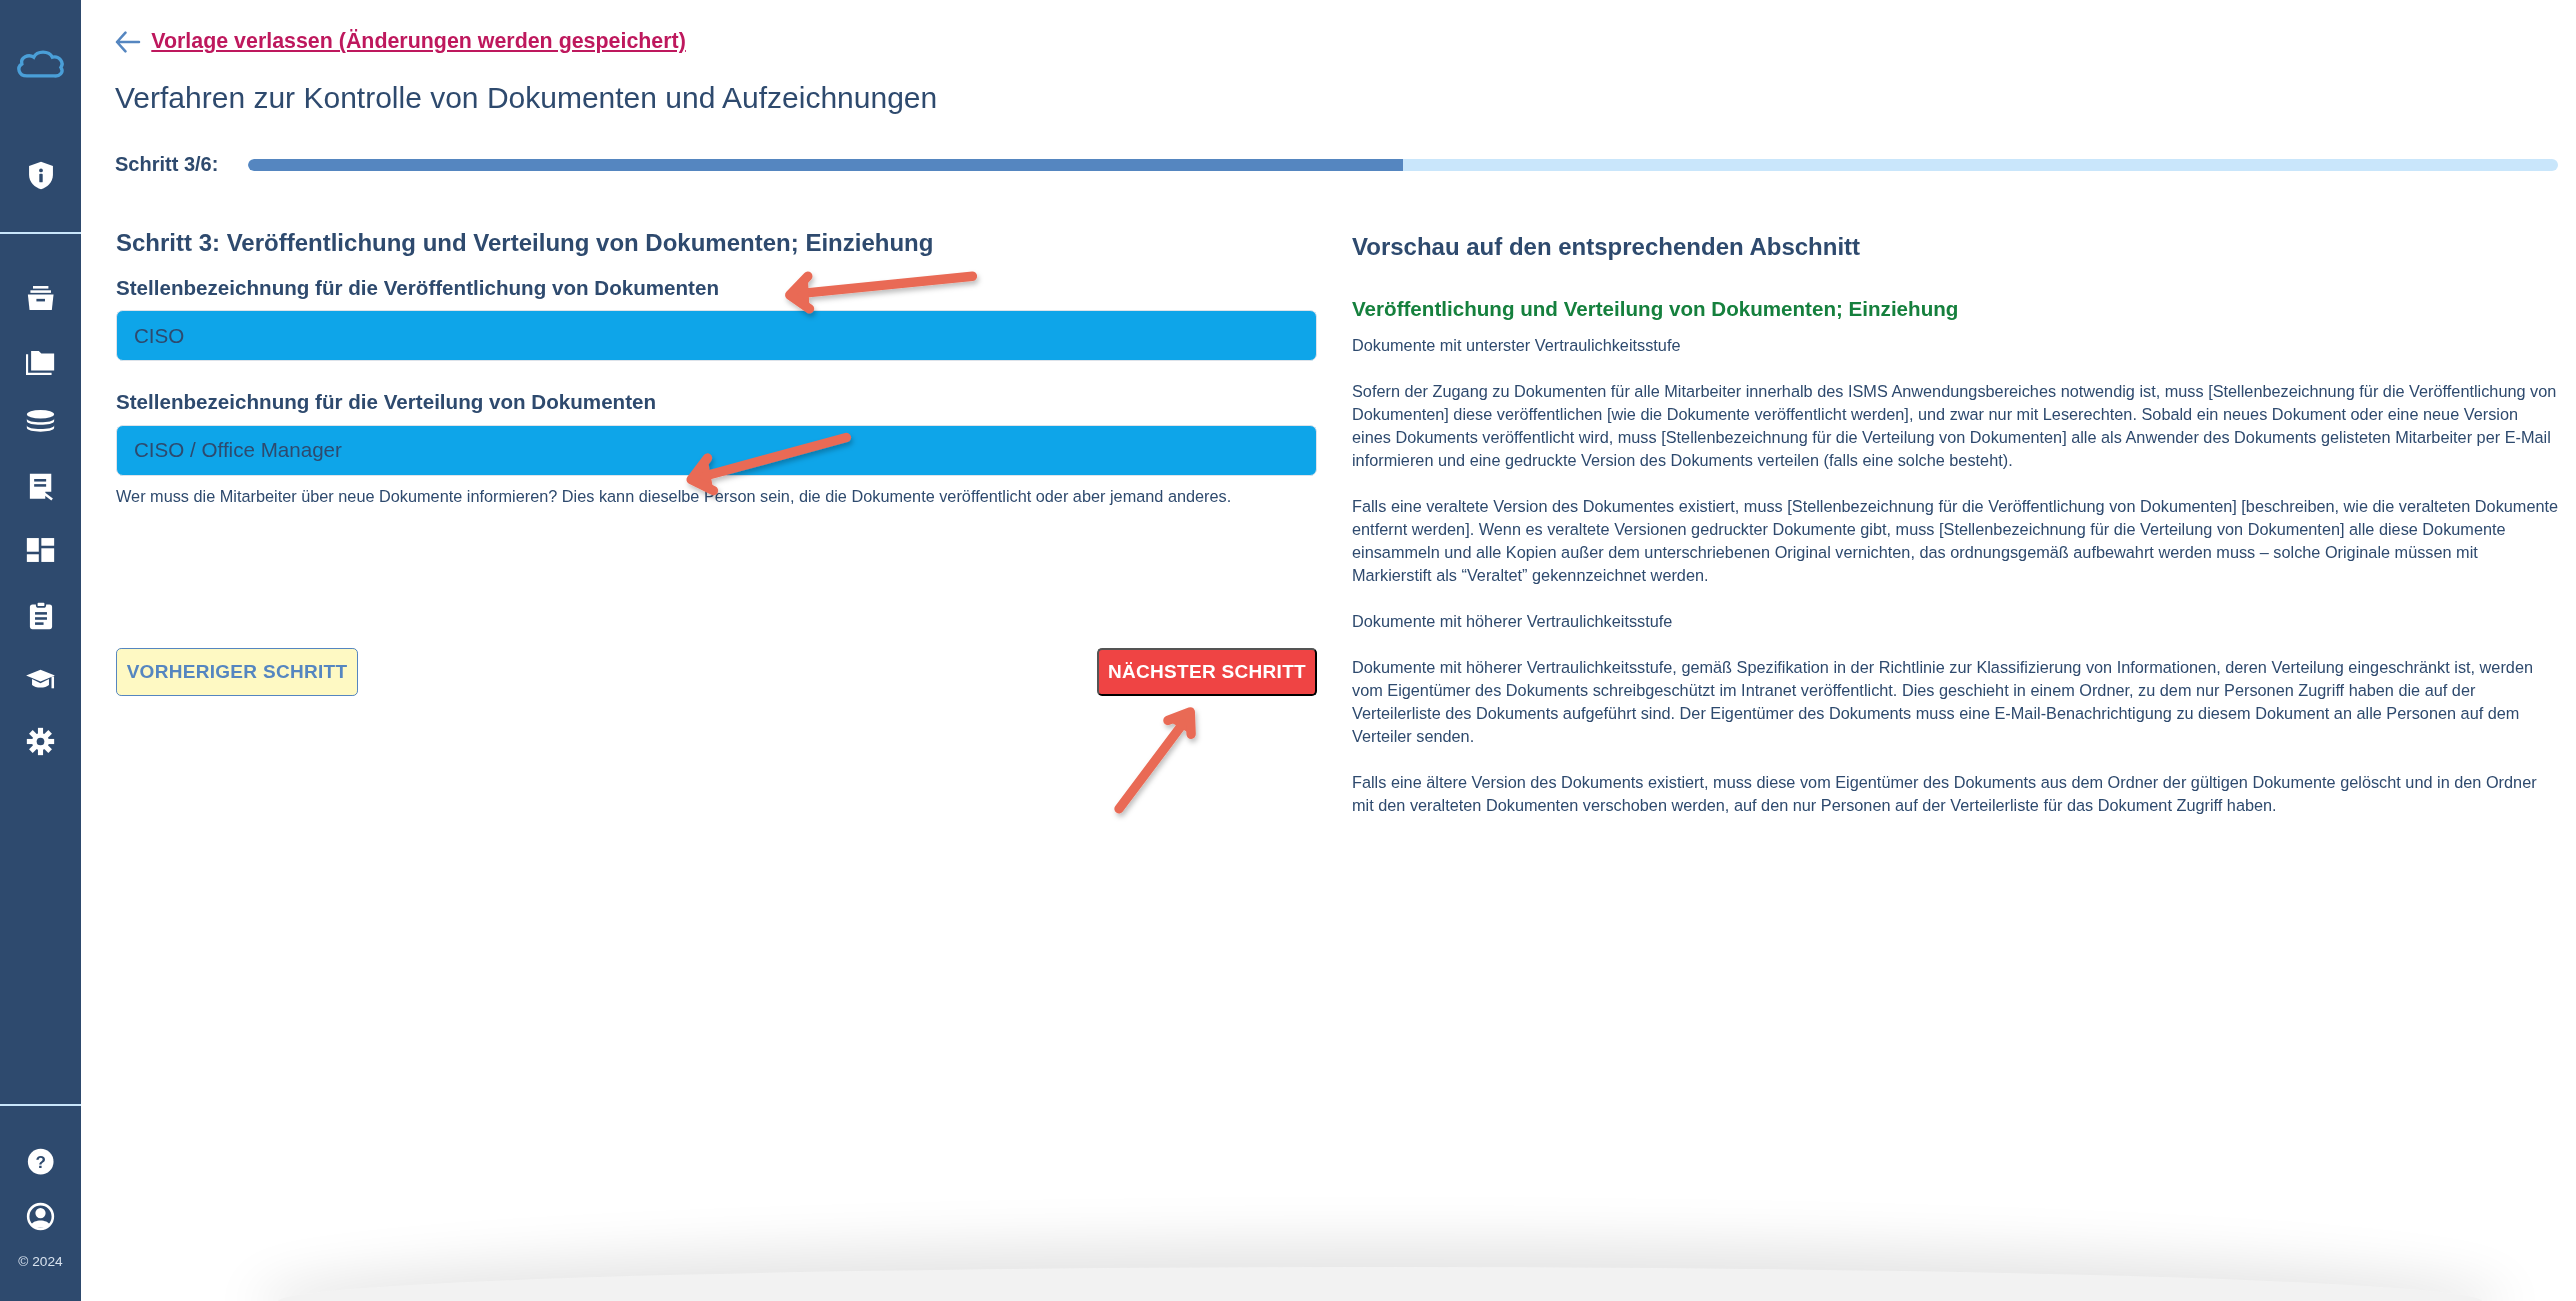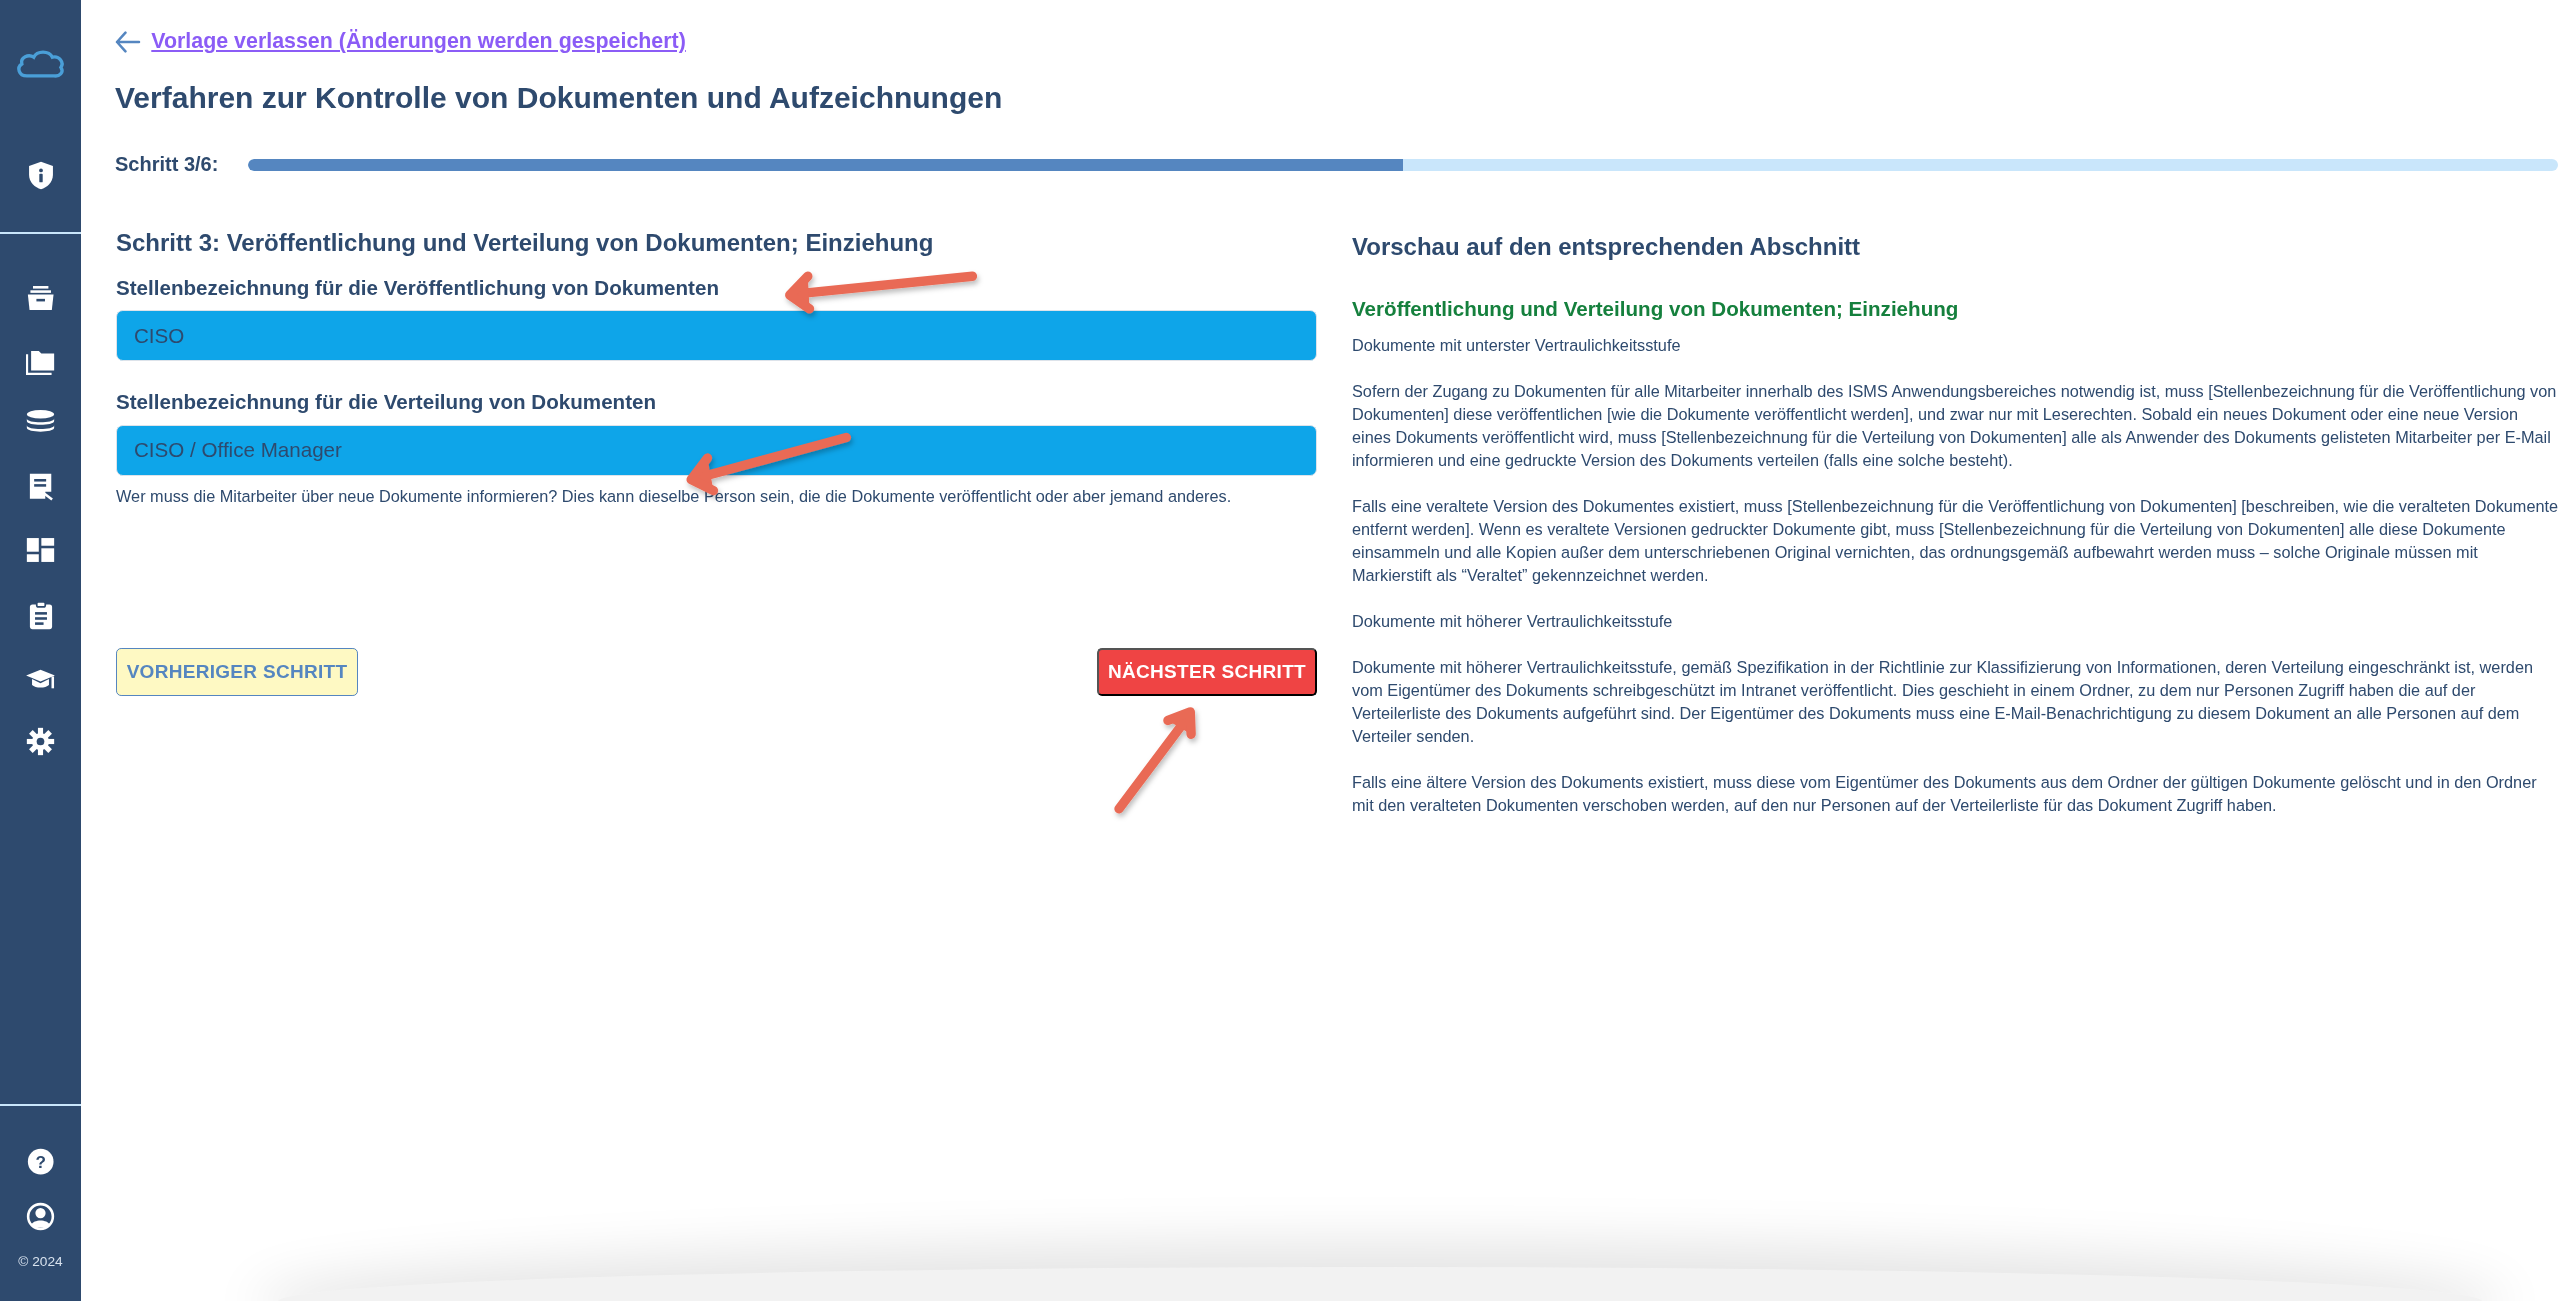--- a/index.html
+++ b/index.html
@@ -6,23 +6,23 @@
   html, body { width: 2576px; height: 1302px; overflow: hidden; background: #ffffff; }
   body { font-family: "Liberation Sans", "DejaVu Sans", sans-serif; color: #2e4a6e; position: relative; }
 
   .sidebar { position: absolute; left: 0; top: 0; width: 81px; height: 1302px; background: #2e4a6e; }
   .sb-icon { position: absolute; left: 0; width: 81px; display: flex; justify-content: center; align-items: center; cursor: pointer; }
   .sb-divider { position: absolute; left: 0; width: 81px; height: 1.7px; background: #c9e6fb; }
   .sb-copy { position: absolute; left: 0; width: 81px; top: 1254px; text-align: center; color: #d8e2ee; font-size: 13.7px; }
 
   .main { position: absolute; left: 81px; top: 0; right: 0; bottom: 0; }
 
-  .back-link { position: absolute; left: 34px; top: 29px; display: flex; align-items: center; gap: 10.3px; color: #8b5cf6; font-size: 21.4px; font-weight: bold; cursor: pointer; }
+  .back-link { position: absolute; left: 34px; top: 29px; display: flex; align-items: center; gap: 10.3px; color: #be185d; font-size: 21.4px; font-weight: bold; cursor: pointer; }
   .back-link span.txt { text-decoration: underline; }
-  .page-title { position: absolute; left: 34px; top: 81px; font-size: 30px; color: #2e4a6e; font-weight: bold; }
+  .page-title { position: absolute; left: 34px; top: 81px; font-size: 30px; color: #2e4a6e; font-weight: normal; }
 
   .progress-label { position: absolute; left: 34px; top: 153px; font-size: 20px; font-weight: bold; color: #2e4a6e; text-align: right; }
   .progress-track { position: absolute; left: 167px; top: 159px; width: 2310px; height: 12px; background: #c9e6fb; border-radius: 6px; overflow: hidden; }
   .progress-fill { height: 100%; width: 50%; background: #5586c0; border-radius: 6px 0 0 6px; }
 
   .left-col { position: absolute; left: 35px; top: 221px; width: 1201px; margin-top: 8px; }
   .step-title { font-size: 24px; font-weight: bold; color: #2e4a6e; }
   .field-label { font-size: 20.6px; font-weight: bold; color: #2e4a6e; }
   .field-input { display: block; width: 1201px; height: 51px; border: 1.7px solid #dde3ea; border-radius: 6.9px; padding: 0 17px; font-size: 20.6px; color: #2e4a6e; font-family: "Liberation Sans", "DejaVu Sans", sans-serif; background: #0ea5e9; }
   .hint { font-size: 16.3px; color: #2e4a6e; line-height: 25px; }

